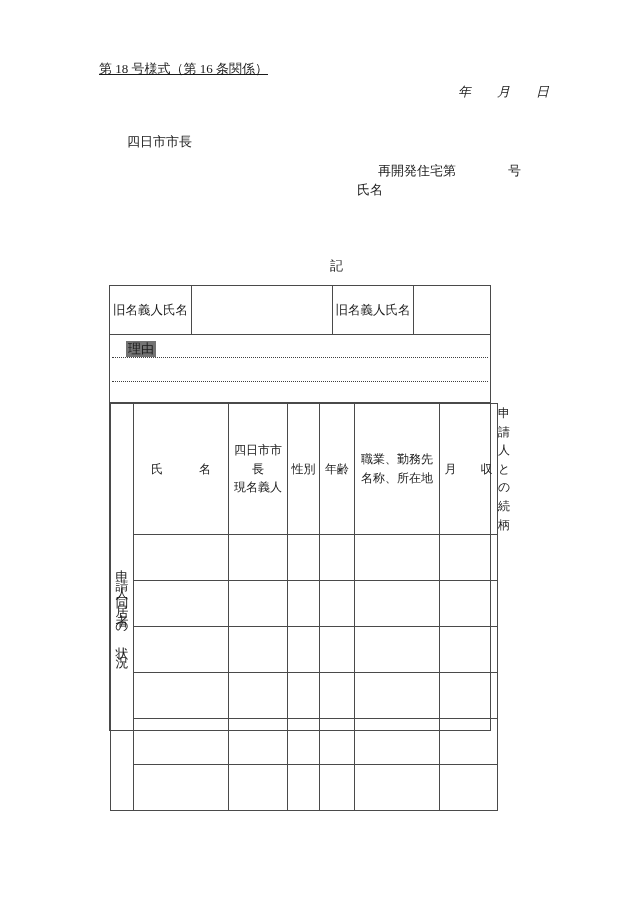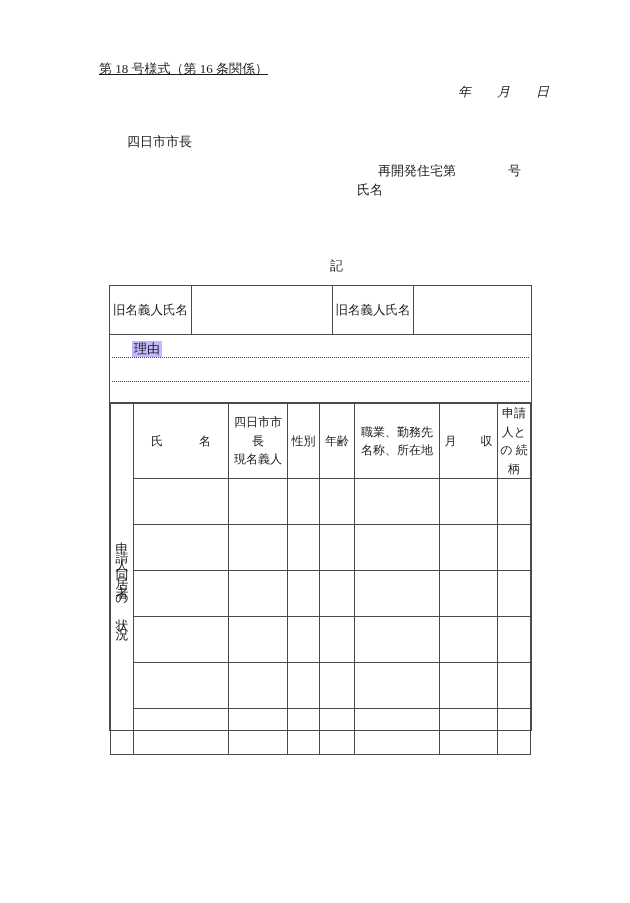--- a/index.html
+++ b/index.html
@@ -13,39 +13,39 @@
     color:#1b1b1b;
     font-size:13px;
     line-height:1.2;
     overflow:hidden;
   }
   .abs { position:absolute; white-space:pre; }
 
   
   .frame {
     position:absolute; left:109px; top:285px;
-    width:423px; height:446px;
+    width:382px; height:446px;
     border:1px solid #4a4a4a;
     background:#fff;
   }
 
   
   .rowA { display:flex; height:49px; border-bottom:1px solid #4a4a4a; }
   .rowA .cell {
     display:flex; align-items:center; justify-content:center;
     font-size:12.5px;
   }
   .rowA .c-old-label   { width:82px;  border-right:1px solid #4a4a4a; }
   .rowA .c-old-value   { width:141px; border-right:1px solid #4a4a4a; }
   .rowA .c-new-label   { width:81px;  border-right:1px solid #4a4a4a; }
   .rowA .c-new-value   { flex:1; }
 
   
   .reason { position:relative; height:68px; border-bottom:1px solid #4a4a4a; }
-  .reason .reason-label { position:absolute; left:22px; top:6px; font-size:13px; background:#c4b5fd; padding:0 2px; z-index:2; }
+  .reason .reason-label { position:absolute; left:16px; top:6px; font-size:13px; background:#737373; padding:0 2px; z-index:2; }
   .reason .dot1, .reason .dot2 {
     position:absolute; left:2px; right:2px; height:0;
     border-bottom:1.5px dotted #3f3f3f;
   }
   .reason .dot1 { top:22px; }
   .reason .dot2 { top:46px; }
 
   
   table.household {
     width:100%; height:327px;

